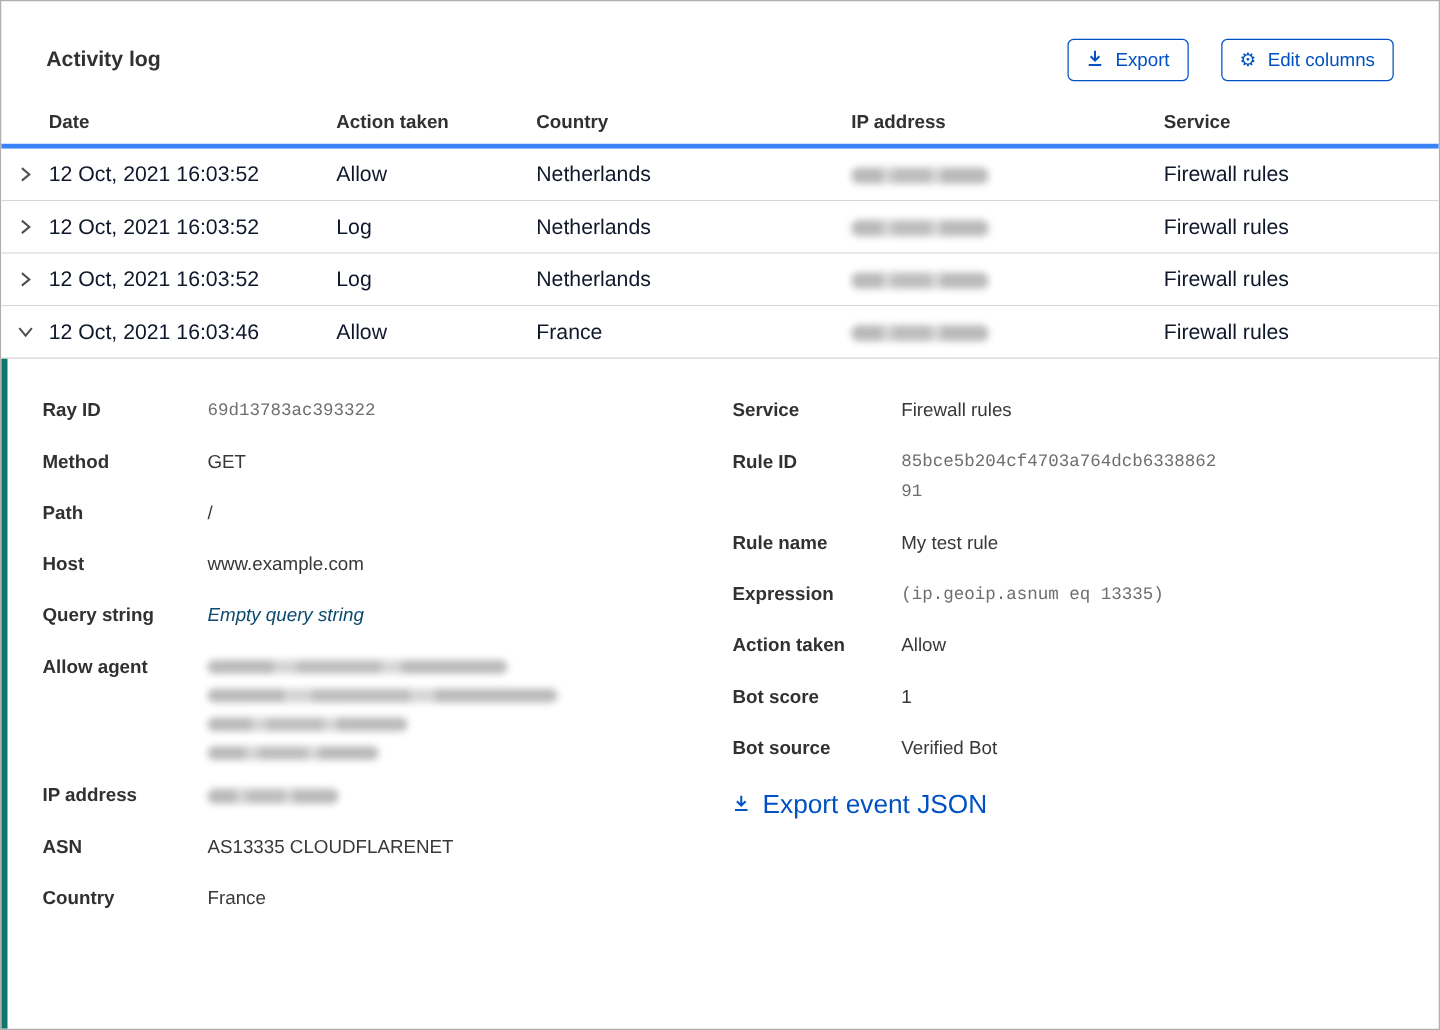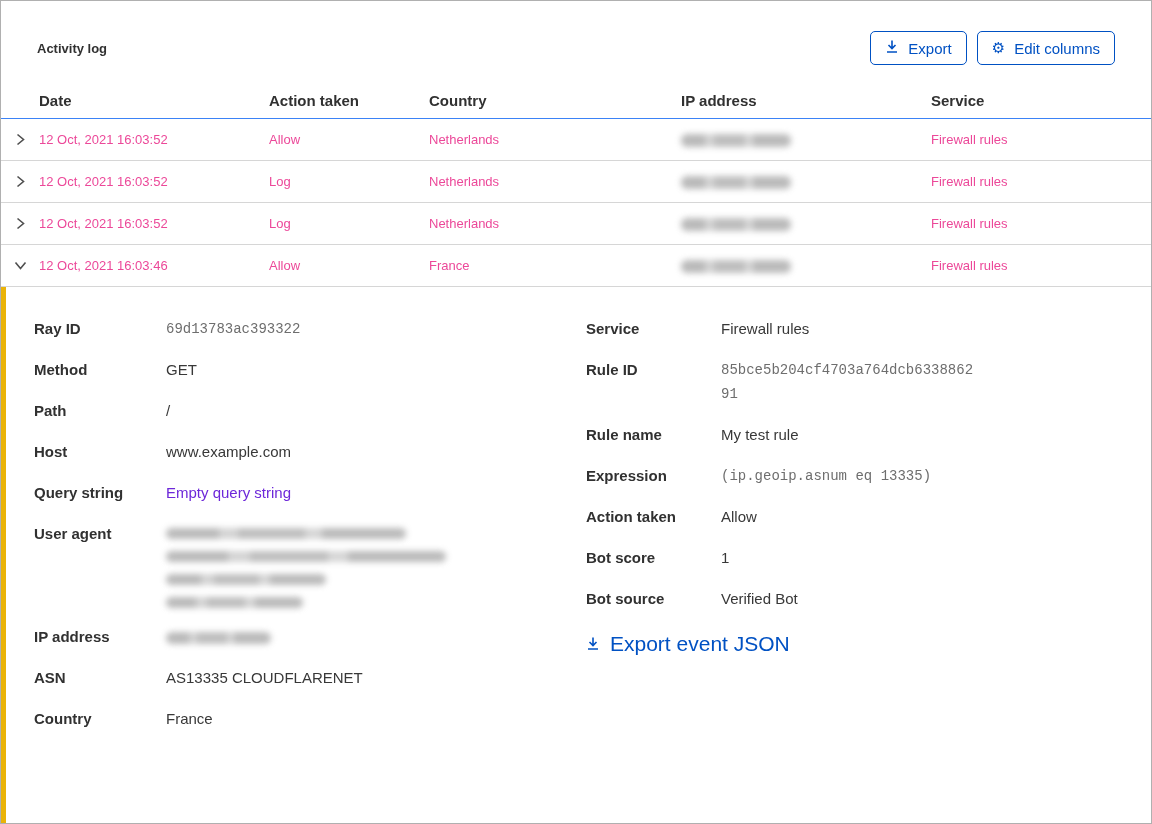--- a/index.html
+++ b/index.html
@@ -12,91 +12,92 @@
     display: flex; flex-direction: column;
     overflow: hidden;
     color: #313131;
   }
   
   .topbar {
     display: flex; justify-content: space-between; align-items: center;
     padding: 28px 36px 0 36px;
     height: 66px; flex: none;
   }
-  .page-title { font-size: 13px; font-weight: 700; color: #313131; }
+  .page-title { font-size: 17px; font-weight: 700; color: #313131; }
   .topbar-actions { display: flex; gap: 10px; }
   .btn {
     display: inline-flex; align-items: center; gap: 9px;
     background: #ffffff;
     border: 1px solid #0051c3;
     color: #0051c3;
     border-radius: 5px;
     font-family: "Liberation Sans", sans-serif;
     font-size: 15px;
     padding: 7px 14px;
     height: 34px;
     cursor: pointer;
+    margin-left: 16px;
   }
   .gear-glyph { font-family: "DejaVu Sans", sans-serif; font-size: 15px; line-height: 1; }
   
   .tgrid {
     display: grid;
     grid-template-columns: 38px 230px 160px 252px 250px 1fr;
     align-items: center;
   }
   .thead {
     height: 52px; flex: none;
     align-items: end;
     padding-bottom: 9px;
-    border-bottom: 1px solid #3b82f6;
+    border-bottom: 4px solid #3b82f6;
   }
   .th { font-size: 15px; font-weight: 700; color: #313131; }
   .trow {
     height: 42px; flex: none;
     border-bottom: 1px solid #d6d6d6;
     background: #ffffff;
     cursor: pointer;
   }
-  .cell { font-size: 13px; color: #ec4899; }
+  .cell { font-size: 17px; color: #0f172a; }
   .chev-cell { display: flex; justify-content: center; align-items: center; }
   .chev-cell svg { display: block; }
   
   .redact {
     display: inline-block;
     height: 12px;
     border-radius: 6px;
     background: linear-gradient(90deg,#8f8f8f 0 22%, #b9b9b9 22% 30%, #969696 30% 58%, #bdbdbd 58% 65%, #909090 65% 100%);
     filter: blur(3px);
     opacity: 0.62;
     vertical-align: middle;
   }
   .redact.ip-row { width: 110px; height: 13px; }
   .redact.ip-detail { width: 105px; height: 12px; }
   .ua-lines { display: flex; flex-direction: column; gap: 12px; padding-top: 6px; }
   .ua-lines .redact { height: 11px; }
   .ua-l1 { width: 240px; } .ua-l2 { width: 280px; } .ua-l3 { width: 160px; } .ua-l4 { width: 137px; }
   
   .detail {
     flex: 1;
-    border-left: 5px solid #eab308;
+    border-left: 5px solid #0f766e;
     padding: 30px 36px 0 28px;
     display: grid;
     grid-template-columns: 552px 1fr;
     align-items: start;
   }
   .field { display: flex; margin-bottom: 17px; line-height: 24px; }
   .f-label { flex: none; width: 112px; font-size: 15px; font-weight: 700; color: #313131; }
   .col-right .f-label { width: 115px; }
   .f-value { font-size: 15px; color: #383838; margin-left: 20px; }
   .f-value.mono {
     font-family: "Liberation Mono", "DejaVu Sans Mono", monospace;
     font-size: 14px; color: #6e6e6e;
   }
   .f-value.wrap-id { max-width: 256px; word-break: break-all; }
-  .f-value.italic { color: #6d28d9; }
+  .f-value.italic { font-style: italic; color: #0c4a6e; }
   .export-json-link {
     display: inline-flex; align-items: center; gap: 10px;
     color: #0051c3; font-size: 21px; cursor: pointer;
     margin-top: 4px;
     background: none; border: none; font-family: "Liberation Sans", sans-serif; padding: 0;
   }
 </style>
 </head>
 <body>
 
@@ -196,21 +197,21 @@
       </div>
       <div class="field">
         <span class="f-label">Host</span>
         <span class="f-value">www.example.com</span>
       </div>
       <div class="field">
         <span class="f-label">Query string</span>
         <span class="f-value italic">Empty query string</span>
       </div>
       <div class="field">
-        <span class="f-label">User agent</span>
+        <span class="f-label">Allow agent</span>
         <span class="f-value">
           <span class="ua-lines">
             <span class="redact ua-l1"></span>
             <span class="redact ua-l2"></span>
             <span class="redact ua-l3"></span>
             <span class="redact ua-l4"></span>
           </span>
         </span>
       </div>
       <div class="field">

